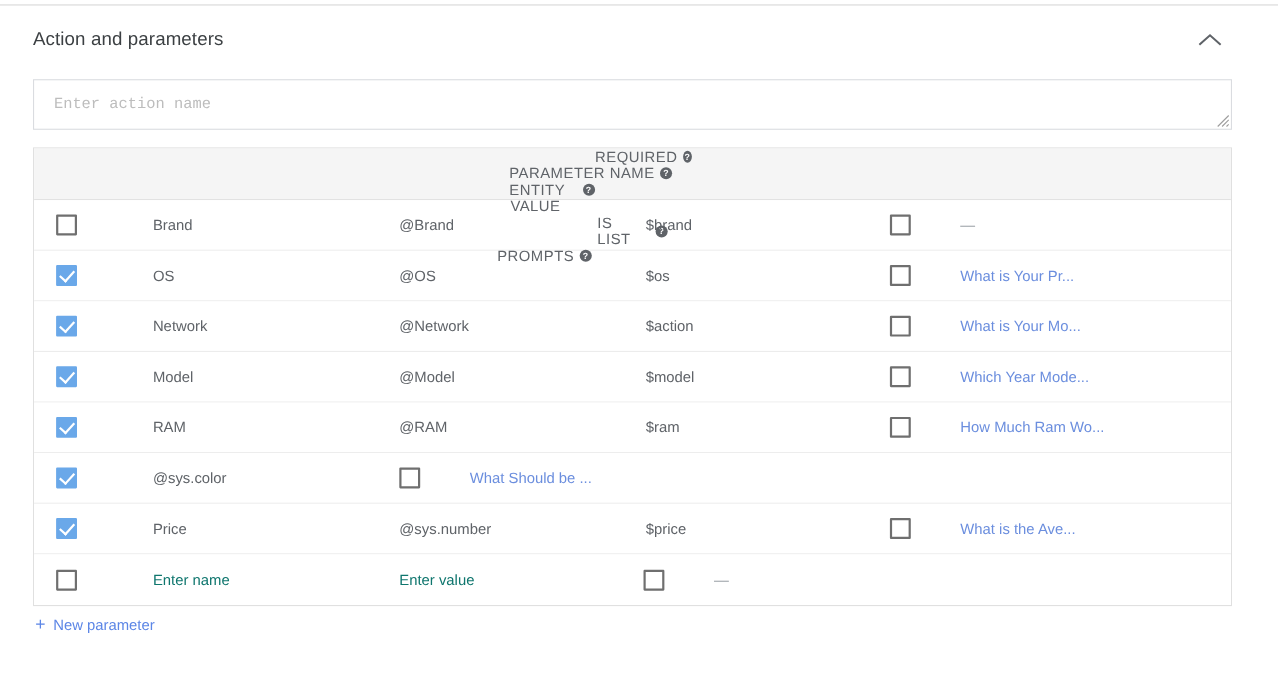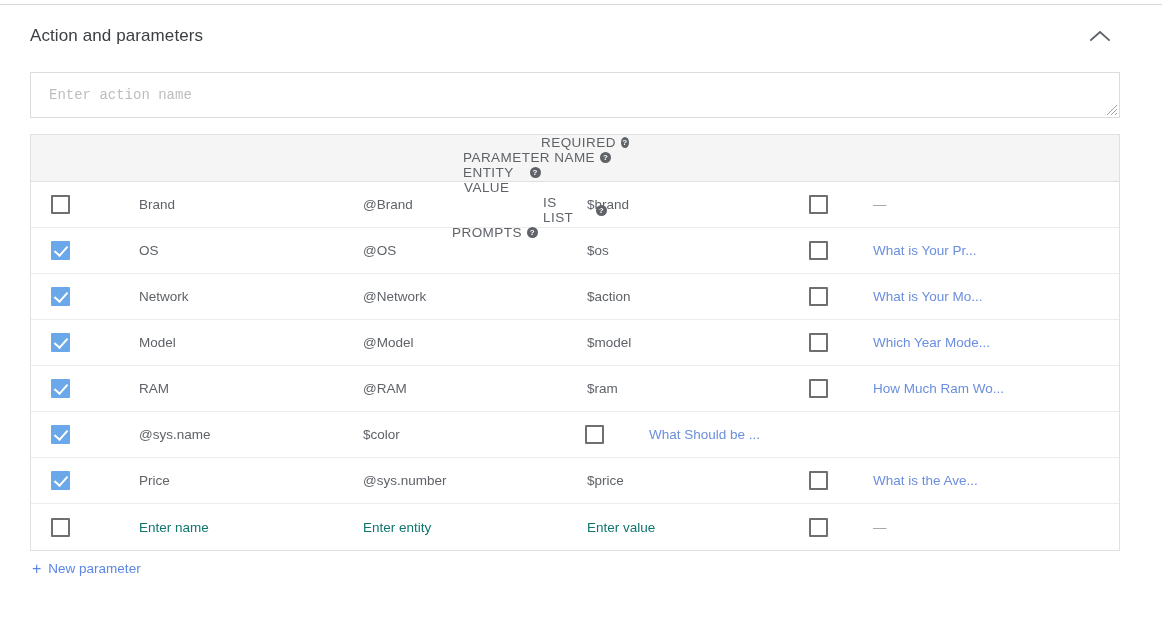--- a/index.html
+++ b/index.html
@@ -326,22 +326,21 @@
             <div class="cb"></div>
           </div>
           <div class="td c-prompts">
             <span class="prompt-link">How Much Ram Wo...</span>
           </div>
         </div>
         <div class="trow">
           <div class="td c-required">
             <div class="cb checked"></div>
           </div>
-          <div class="td c-entity">@sys.name</div>
-          <div class="td c-value">$color</div>
+          <div class="td c-entity">@sys.color</div>
           <div class="td c-islist">
             <div class="cb"></div>
           </div>
           <div class="td c-prompts">
             <span class="prompt-link">What Should be ...</span>
           </div>
         </div>
         <div class="trow">
           <div class="td c-required">
             <div class="cb checked"></div>
@@ -354,21 +353,20 @@
           </div>
           <div class="td c-prompts">
             <span class="prompt-link">What is the Ave...</span>
           </div>
         </div>
         <div class="trow">
           <div class="td c-required">
             <div class="cb"></div>
           </div>
           <div class="td c-name muted">Enter name</div>
-          <div class="td c-entity muted">Enter entity</div>
           <div class="td c-value muted">Enter value</div>
           <div class="td c-islist">
             <div class="cb"></div>
           </div>
           <div class="td c-prompts">
             <span class="dash">—</span>
           </div>
         </div>
       </div>
   </div>

